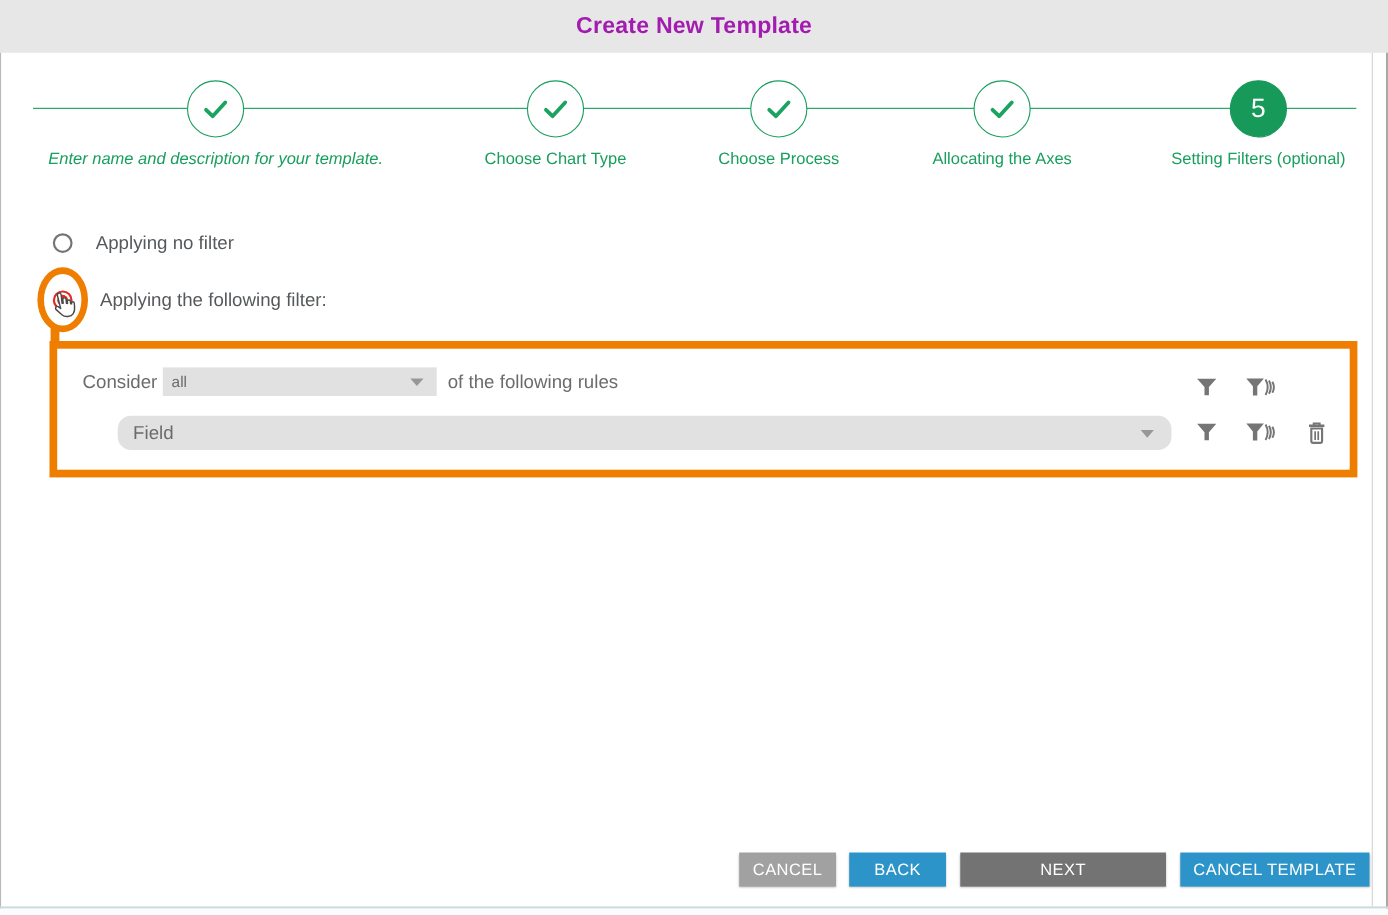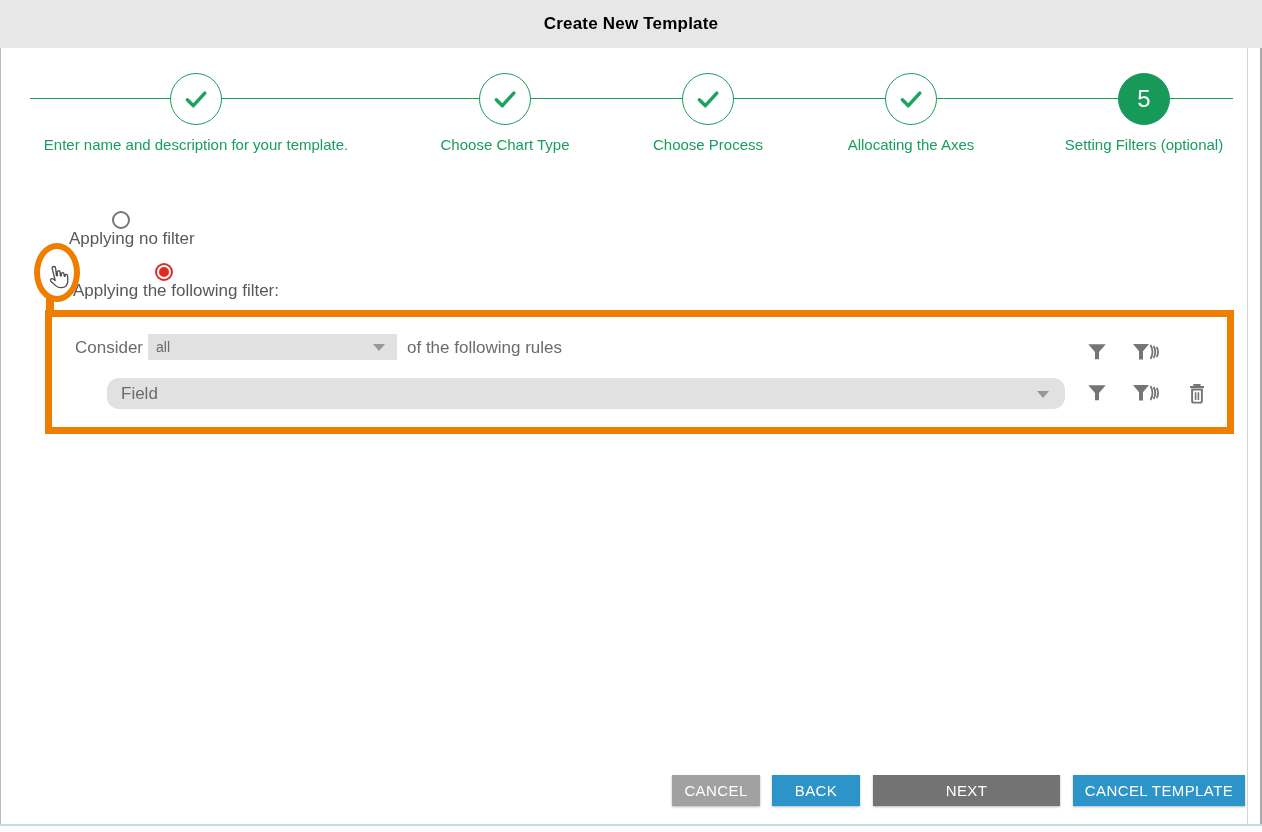--- a/index.html
+++ b/index.html
@@ -15,36 +15,36 @@
     position:absolute; inset:0;
     border:1px solid #b9b9b9;
     border-right:2px solid #a8a8a8;
   }
   
   .titlebar {
     position:absolute; left:0; top:0; width:1262px; height:48px;
     background:#e7e7e7;
     display:flex; align-items:center; justify-content:center;
   }
-  .titlebar h1 { font-size:17px; font-weight:bold; color:#000000; letter-spacing:.2px; }
+  .titlebar h1 { font-size:21px; font-weight:bold; color:#a21caf; letter-spacing:.2px; }
 
   
   .step-line { position:absolute; left:30px; top:98px; width:1203px; height:0; border-top:1.6px solid #189e5d; }
   .step-circle {
     position:absolute; top:73px; width:52px; height:52px; border-radius:50%;
     background:#ffffff; border:1.6px solid #189e5d;
     display:flex; align-items:center; justify-content:center;
   }
   .step-circle.current { background:#17995a; border-color:#17995a; color:#fff; font-size:24px; }
   .step-label {
     position:absolute; top:136px; transform:translateX(-50%);
     font-size:15px; color:#189e5d; white-space:nowrap;
   }
   
-  .radio-row { position:absolute; display:flex; align-items:center;flex-direction:column; }
+  .radio-row { position:absolute; display:flex; align-items:center; }
   .radio {
     width:18px; height:18px; border-radius:50%;
     border:2px solid #757575; background:#fff; flex:0 0 auto;
   }
   .radio.checked {
     border-color:#e02b24; position:relative;
   }
   .radio.checked::after {
     content:""; position:absolute; left:2px; top:2px; width:10px; height:10px;
     border-radius:50%; background:#e02b24;
@@ -121,21 +121,21 @@
 </div>
 <div class="step-circle" style="left:885px;">
   <svg width="32" height="32" viewBox="0 0 24 24">
       <path d="M5.5 12.6 L10 17 L18.6 7.6" fill="none" stroke="#1aa45f" stroke-width="2.6" stroke-linecap="round" stroke-linejoin="round"></path>
     </svg>
 </div>
 <div class="step-circle current" style="left:1118px;">
   <span>5</span>
 </div>
 
-<div class="step-label" style="left:196px;">Enter name and description for your template.</div>
+<div class="step-label" style="left:196px;font-style:italic;">Enter name and description for your template.</div>
 <div class="step-label" style="left:505px;text-align:center;">Choose Chart Type</div>
 <div class="step-label" style="left:708px;">Choose Process</div>
 <div class="step-label" style="left:911px;">Allocating the Axes</div>
 <div class="step-label" style="left:1144px;">Setting Filters (optional)</div>
 
 <div class="radio-row" style="left:48px; top:211px;">
   <span class="radio"></span>
   <span class="radio-label">Applying no filter</span>
 </div>
 <div class="radio-row" style="left:48px; top:263px;">

